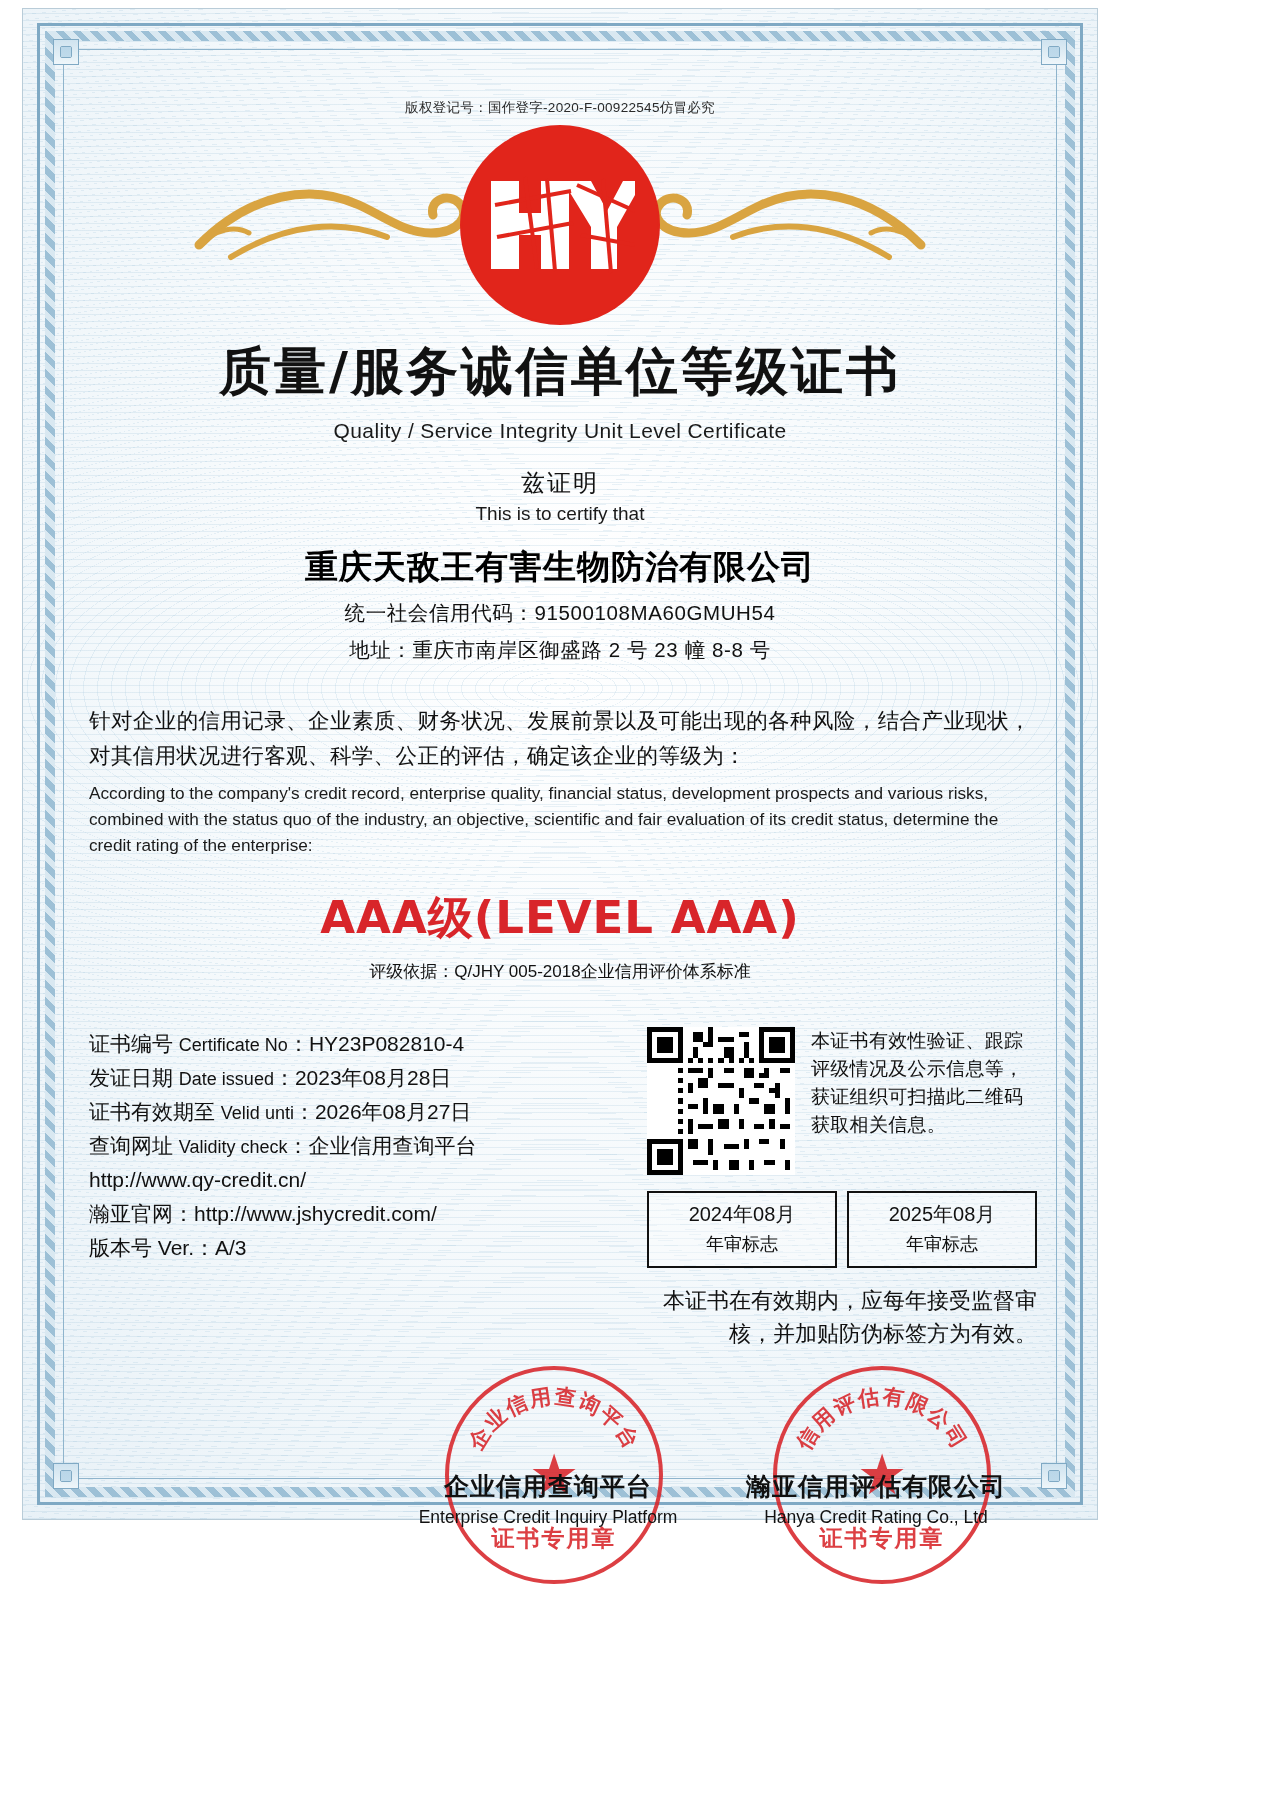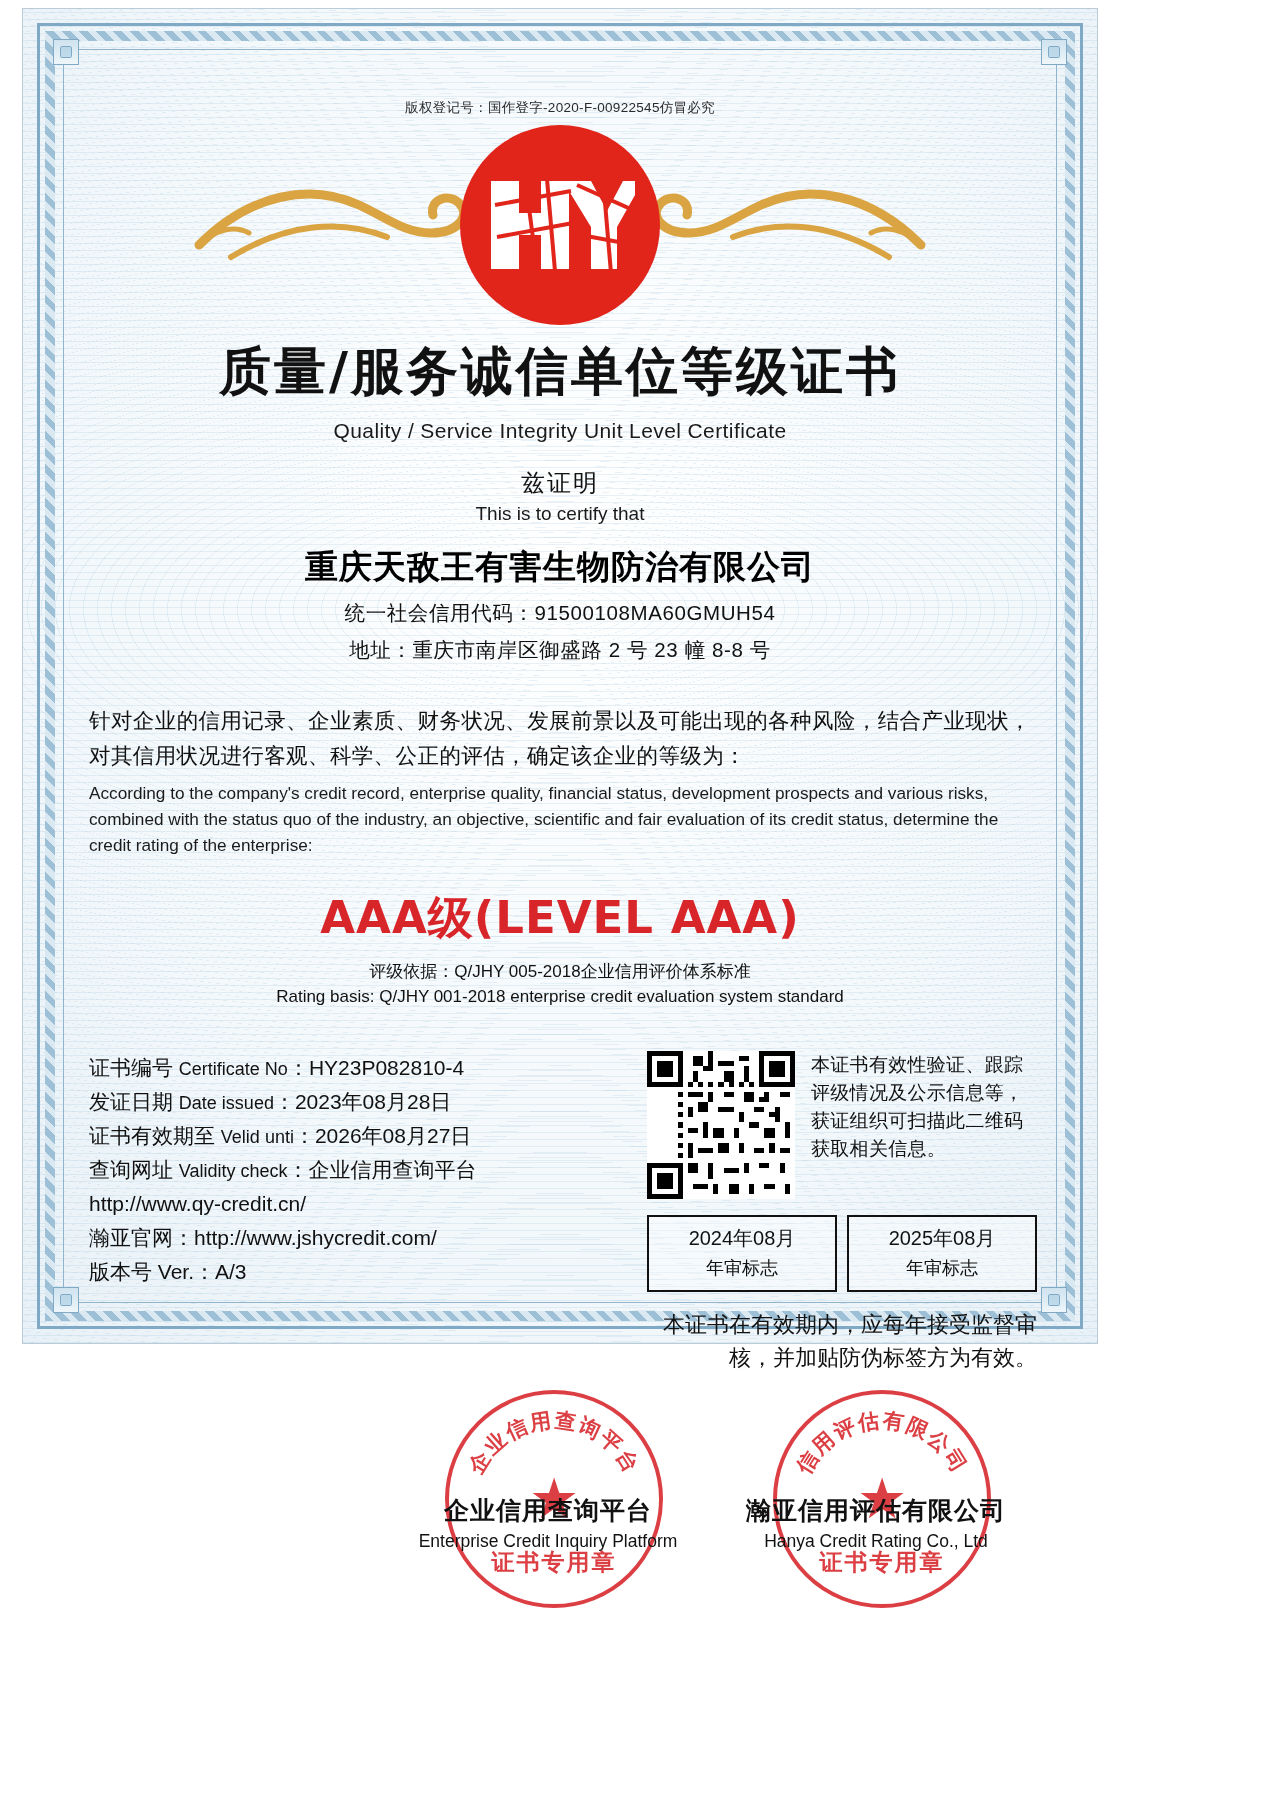--- a/index.html
+++ b/index.html
@@ -9,21 +9,21 @@
     height: 1800px;
     background: #ffffff;
     font-family: "Liberation Sans", "DejaVu Sans", sans-serif;
     overflow: hidden;
   }
 
   
   .paper {
     position: absolute;
     left: 22px; top: 8px;
-    width: 1076px; height: 1336px;
+    width: 1076px; height: 1512px;
     background:
       repeating-linear-gradient(
         0deg,
         rgba(120,170,200,0.16) 0px,
         rgba(120,170,200,0.16) 1px,
         rgba(255,255,255,0) 1px,
         rgba(255,255,255,0) 7px
       ),
       radial-gradient(ellipse at 50% 40%, #ffffff 0%, #f3f8fb 60%, #e8f1f7 100%);
     border: 1px solid #b9ccd8;
@@ -374,21 +374,20 @@
     <div class="credit-code">统一社会信用代码：91500108MA60GMUH54</div>
     <div class="addr">地址：重庆市南岸区御盛路 2 号 23 幢 8-8 号</div>
 
     <div class="body-block">
       <div class="body-cn">针对企业的信用记录、企业素质、财务状况、发展前景以及可能出现的各种风险，结合产业现状，对其信用状况进行客观、科学、公正的评估，确定该企业的等级为：</div>
       <div class="body-en">According to the company's credit record, enterprise quality, financial status, development prospects and various risks, combined with the status quo of the industry, an objective, scientific and fair evaluation of its credit status, determine the credit rating of the enterprise:</div>
     </div>
 
     <div class="level">AAA级(LEVEL AAA)</div>
     <div class="basis-cn">评级依据：Q/JHY 005-2018企业信用评价体系标准</div>
-    <div class="basis-en">Rating basis: Q/JHY 001-2018 enterprise credit evaluation system standard</div>
 
     <div class="lower">
       <div class="lower-left">
 
         <div class="info-line">
           <span>证书编号</span>
           <span class="en">Certificate No</span><span>：</span><span>HY23P082810-4</span>
         </div>
 
         <div class="info-line">

